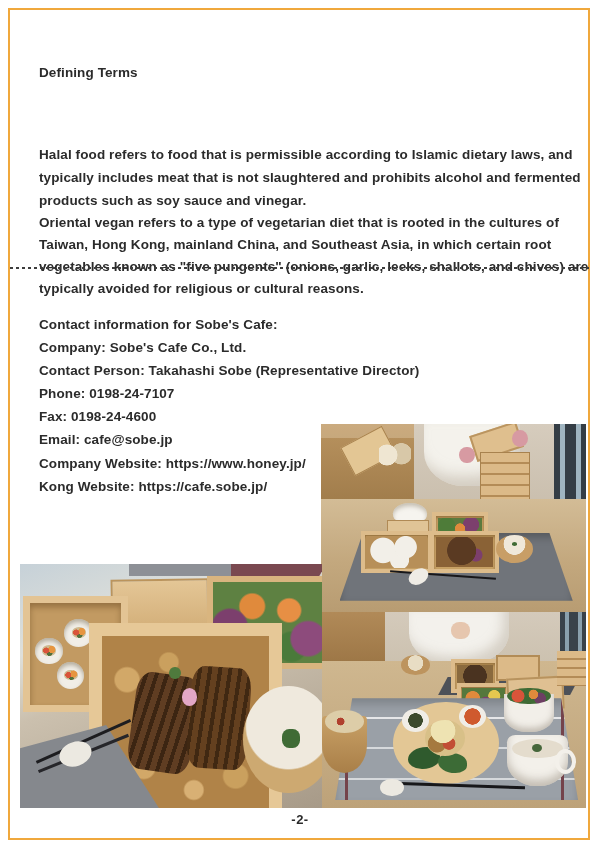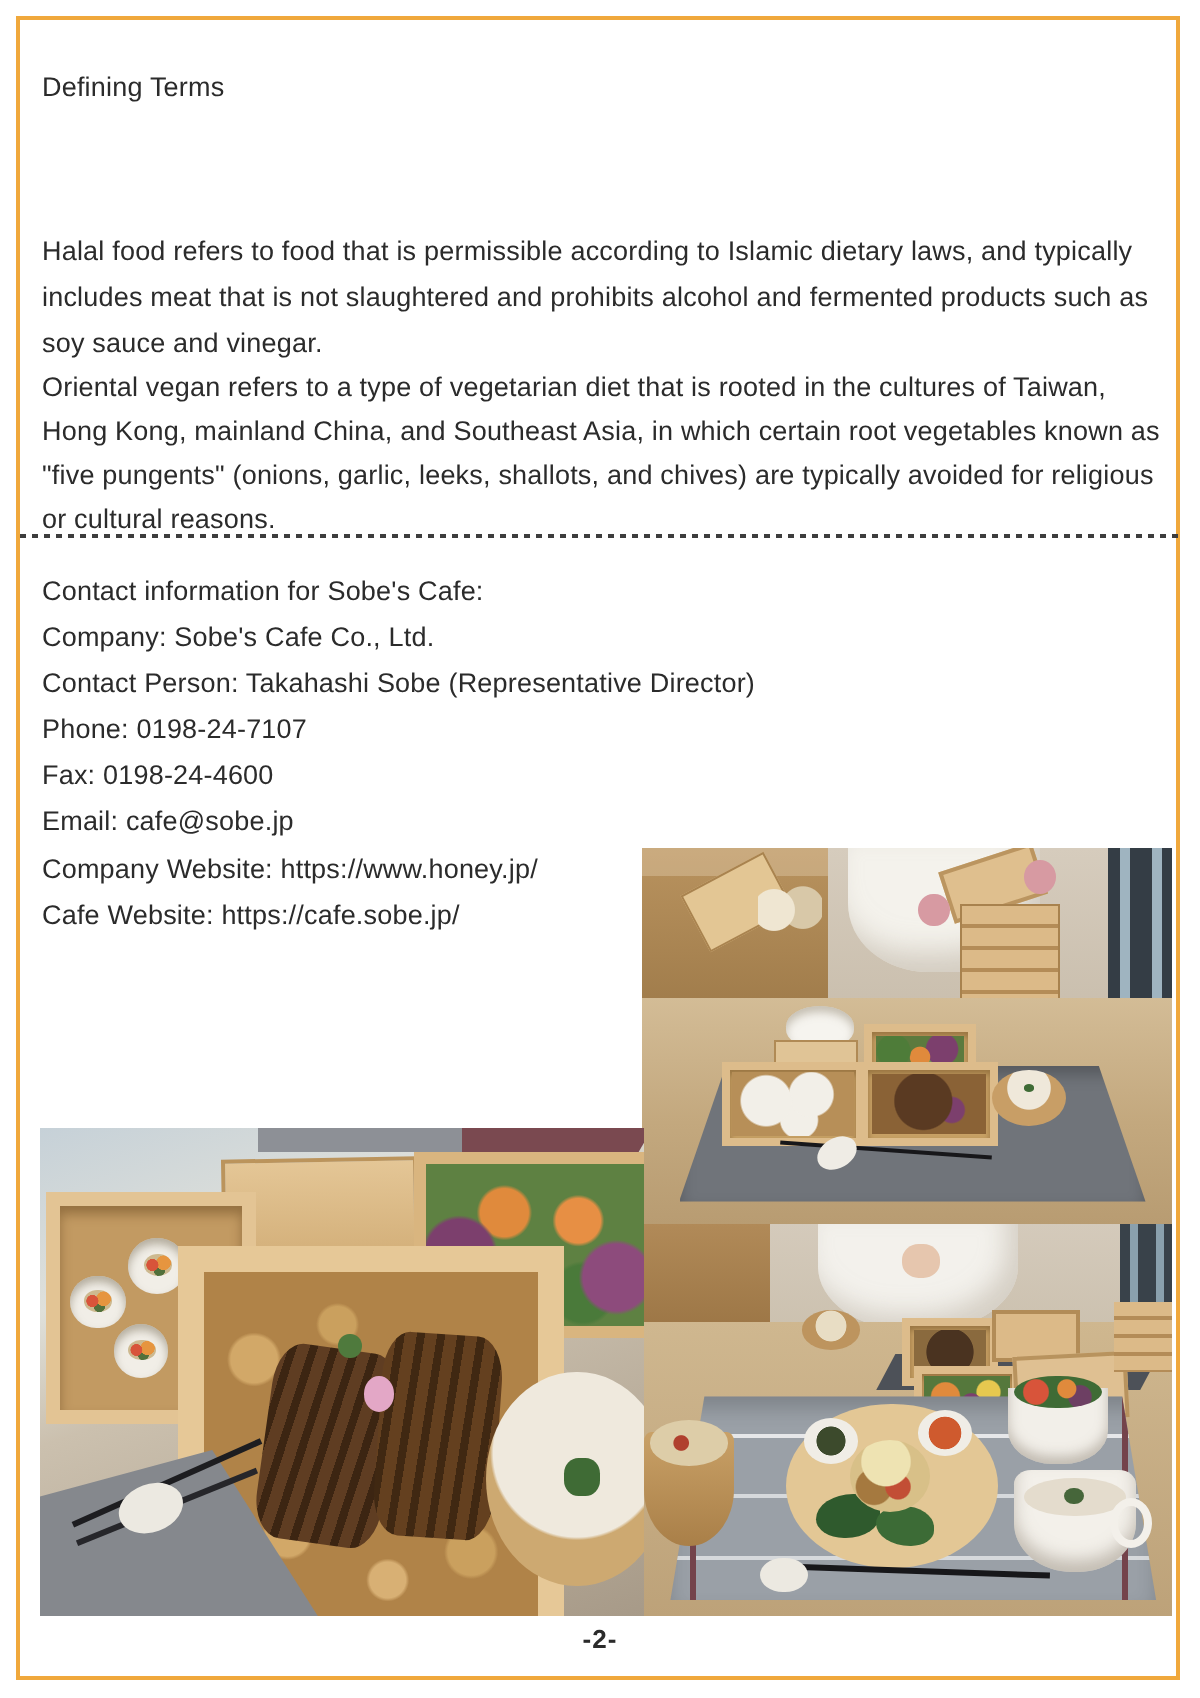--- a/index.html
+++ b/index.html
@@ -5,22 +5,22 @@
   html,body{margin:0;padding:0;background:#fff;}
   .page{
     position:relative;width:600px;height:849px;background:#fff;overflow:hidden;
     font-family:"Liberation Sans",sans-serif;color:#2b2b2b;
   }
   .frame{
     position:absolute;top:8px;left:8px;right:10px;bottom:9px;
     border:2px solid #F0A83C;pointer-events:none;
   }
   .textblock{
-    position:absolute;left:21px;width:562px;
-    font-size:13.5px;font-weight:400;letter-spacing:.1px;
+    position:absolute;left:39px;width:562px;
+    font-size:13.5px;font-weight:700;letter-spacing:.1px;margin-top:29px;
   }
   .heading{top:32px;line-height:23px;}
   .para-vegan{top:56px;line-height:22.5px;}
   .para-halal{top:114px;line-height:23px;}
   .para-oriental{top:183px;line-height:22px;}
   .separator{
     position:absolute;left:10px;right:10px;top:267px;height:2px;
     background:repeating-linear-gradient(90deg,#3d3d3d 0 3px,transparent 3px 6px);
   }
   .contact{top:284px;line-height:23.1px;}
@@ -212,21 +212,21 @@
   <div class="separator"></div>
 
   <div class="textblock contact">
     <div>Contact information for Sobe's Cafe:</div>
     <div>Company: Sobe's Cafe Co., Ltd.</div>
     <div>Contact Person: Takahashi Sobe (Representative Director)</div>
     <div>Phone: 0198-24-7107</div>
     <div>Fax: 0198-24-4600</div>
     <div>Email: cafe@sobe.jp</div>
     <div>Company Website: https://www.honey.jp/</div>
-    <div>Cafe Website: https://cafe.sobe.jp/</div>
+    <div>Kong Website: https://cafe.sobe.jp/</div>
   </div>
 
   <div class="photo photo-tr">
     <div class="tr-wall"></div>
     <div class="tr-cabinet"></div>
     <div class="tr-cab-box"></div>
     <div class="tr-cab-jars"></div>
     <div class="tr-window"></div>
     <div class="tr-person"></div>
     <div class="tr-heldbox"></div>

